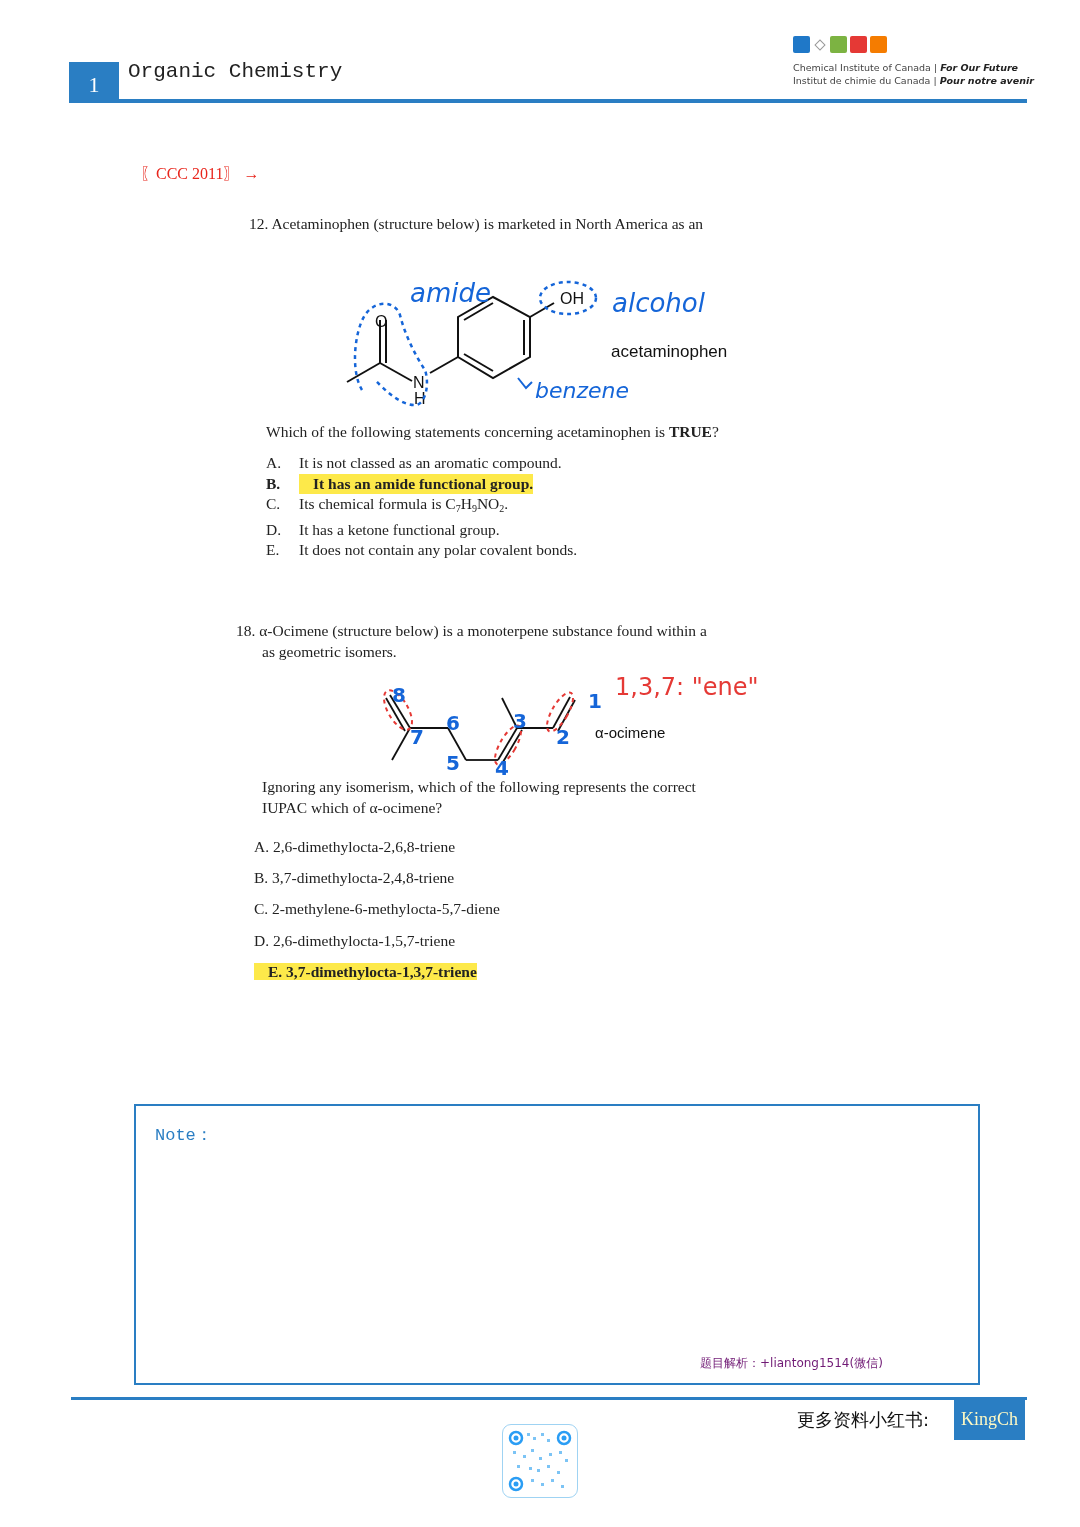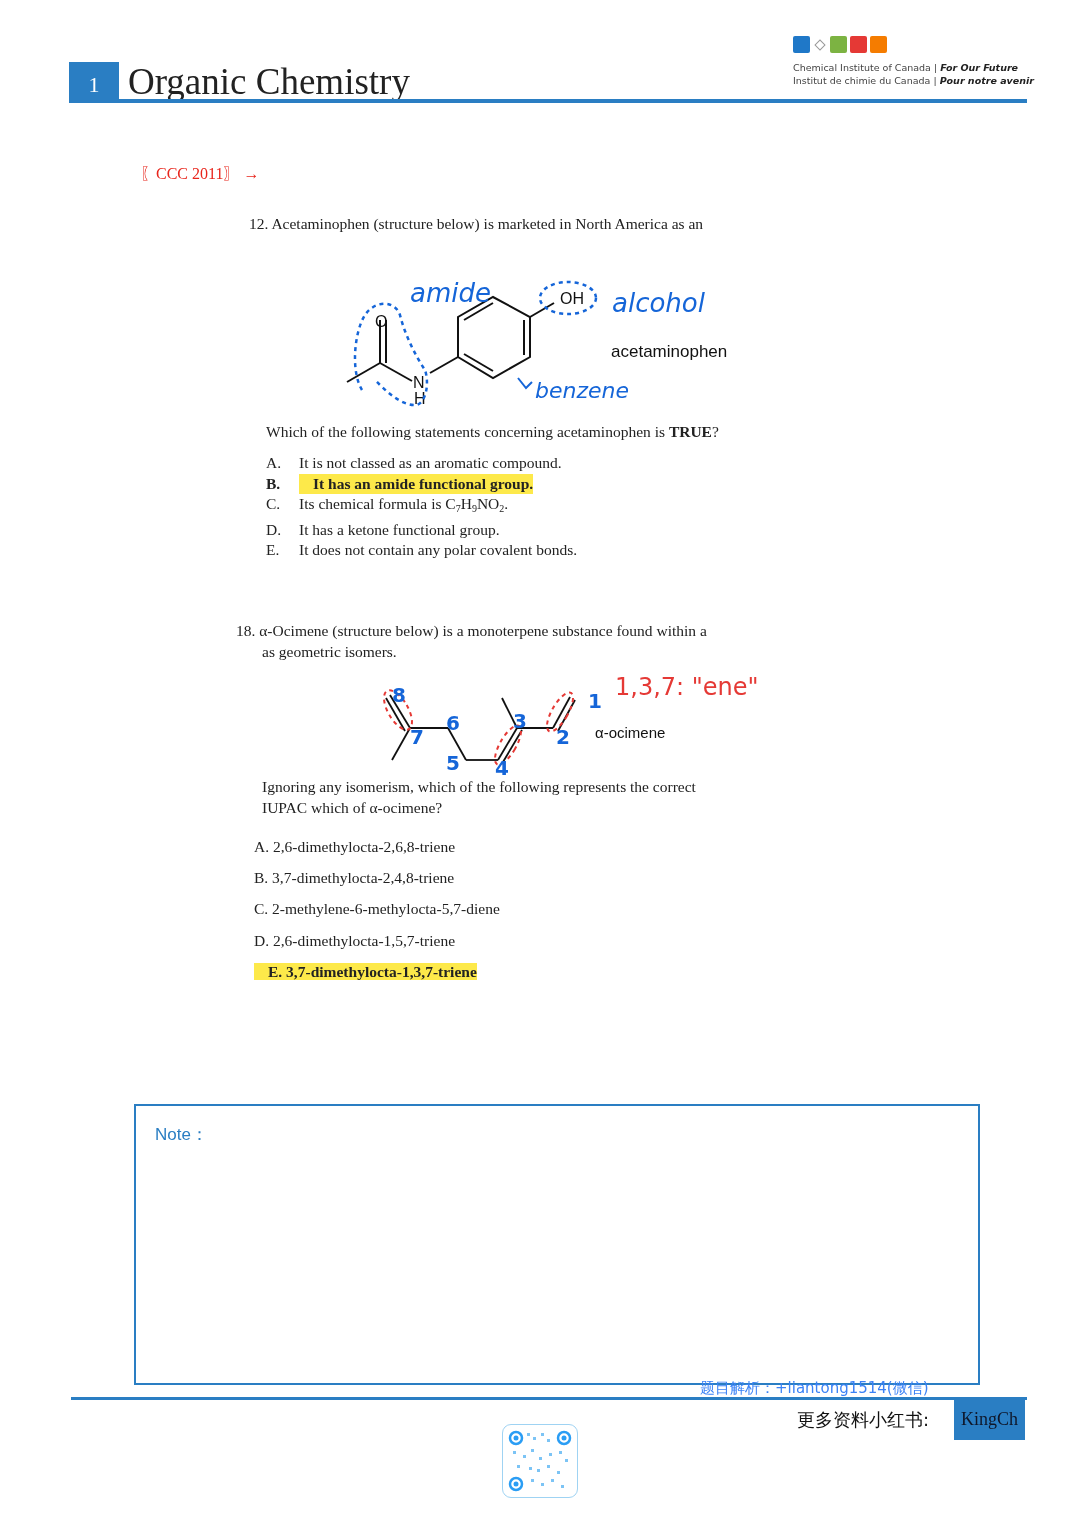--- a/index.html
+++ b/index.html
@@ -1,42 +1,42 @@
 <!DOCTYPE html>
 <html><head>
 <meta charset="utf-8">
 <style>
   html, body { margin:0; padding:0; background:#fff; }
   body { width:1080px; height:1527px; position:relative; overflow:hidden; font-family:"Liberation Serif", serif; color:#222; }
   .abs { position:absolute; }
   
   .hdr-num { left:69px; top:62px; width:50px; height:40px; background:#2a7ec3; color:#fff; font-size:22px; text-align:center; line-height:46px; }
-  .hdr-title { left:128px; top:60px; font-size:37px; color:#222; }
+  .hdr-title { left:128px; top:60px; font-size:21px; color:#222;font-family:Liberation Mono, monospace; }
   .hdr-rule { left:69px; top:99px; width:958px; height:4px; background:#2a7ec3; }
   .logo-row { left:793px; top:36px; display:flex; gap:3px; align-items:center; }
   .logo-box { width:17px; height:17px; border-radius:2px; }
   .logo-sep { width:6px; height:6px; border:1px solid #999; transform:rotate(45deg); margin:0 3px; }
   .cic { left:793px; top:61px; font-family:"DejaVu Sans", sans-serif; font-size:9.5px; line-height:13px; color:#444; }
   .cic b { font-style:italic; color:#222; }
   
   .tag { left:140px; top:164px; font-size:16px; color:#e8251c; }
   
   .q { font-size:15.5px; line-height:20.5px; color:#222; }
   .hl { background:#fde94a; font-weight:bold;padding-left:14px; }
   .opt { display:flex; }
   .opt .lt { width:33px; }
   .sub { font-size:10px; vertical-align:-3px; }
   .sup { font-size:10px; vertical-align:6px; }
   
   .note-box { left:134px; top:1104px; width:846px; height:281px; border:2px solid #2a7ec3; box-sizing:border-box; }
-  .note-label { left:155px; top:1123px; font-family:Liberation Sans, sans-serif; font-size:17px; color:#2a7ec3; }
-  .note-foot { left:700px; top:1355px; font-family:"DejaVu Sans", sans-serif; font-size:15px; color:#3b82f6;margin-top:24px; }
+  .note-label { left:155px; top:1123px; font-family:Liberation Mono, monospace; font-size:17px; color:#2a7ec3; }
+  .note-foot { left:700px; top:1355px; font-family:"DejaVu Sans", sans-serif; font-size:12px; color:#701a75; }
   .foot-rule { left:71px; top:1397px; width:956px; height:3px; background:#2a7ec3; }
   .foot-text { left:797px; top:1408px; font-family:"DejaVu Sans", sans-serif; font-size:18px; color:#111; }
-  .foot-brand { left:954px; top:1399px; width:71px; height:41px; background:#2a7ec3; color:#0f172a; font-size:18px; line-height:41px; text-align:center; }
+  .foot-brand { left:954px; top:1399px; width:71px; height:41px; background:#2a7ec3; color:#fef9c3; font-size:18px; line-height:41px; text-align:center; }
   .qr { left:502px; top:1424px; width:76px; height:74px; border:1px solid #9fd3f3; border-radius:9px; box-sizing:border-box; }
 </style>
 </head>
 <body>
 
 <div class="abs hdr-num">1</div>
 <div class="abs hdr-title">Organic Chemistry</div>
 <div class="abs hdr-rule"></div>
 <div class="abs logo-row">
   <div class="logo-box" style="background:#1f78c8"></div>

